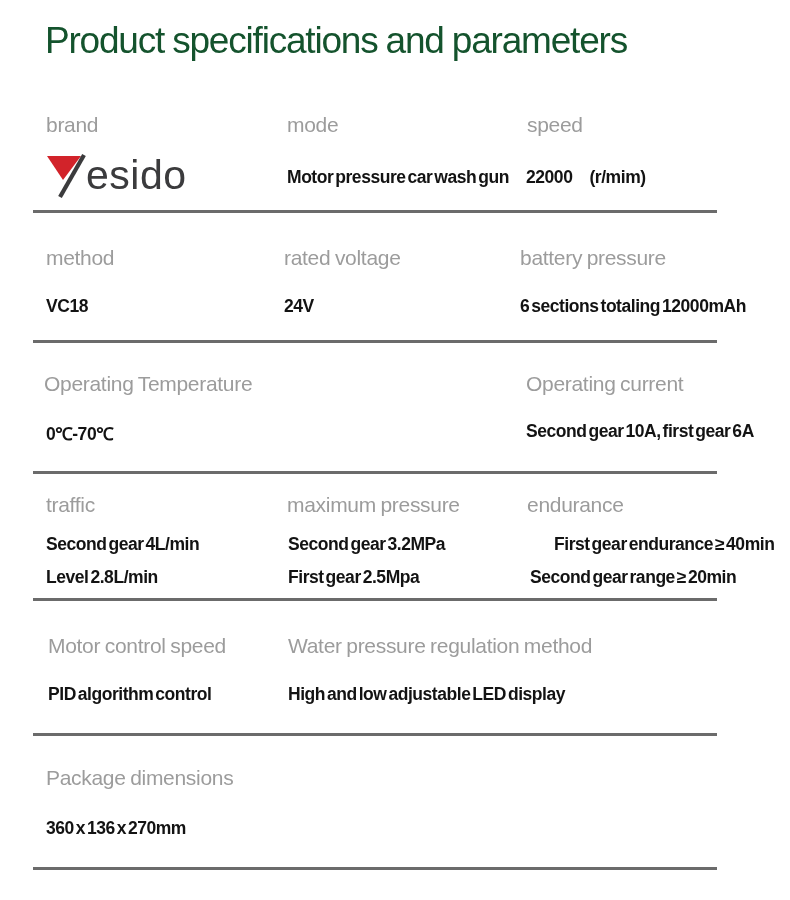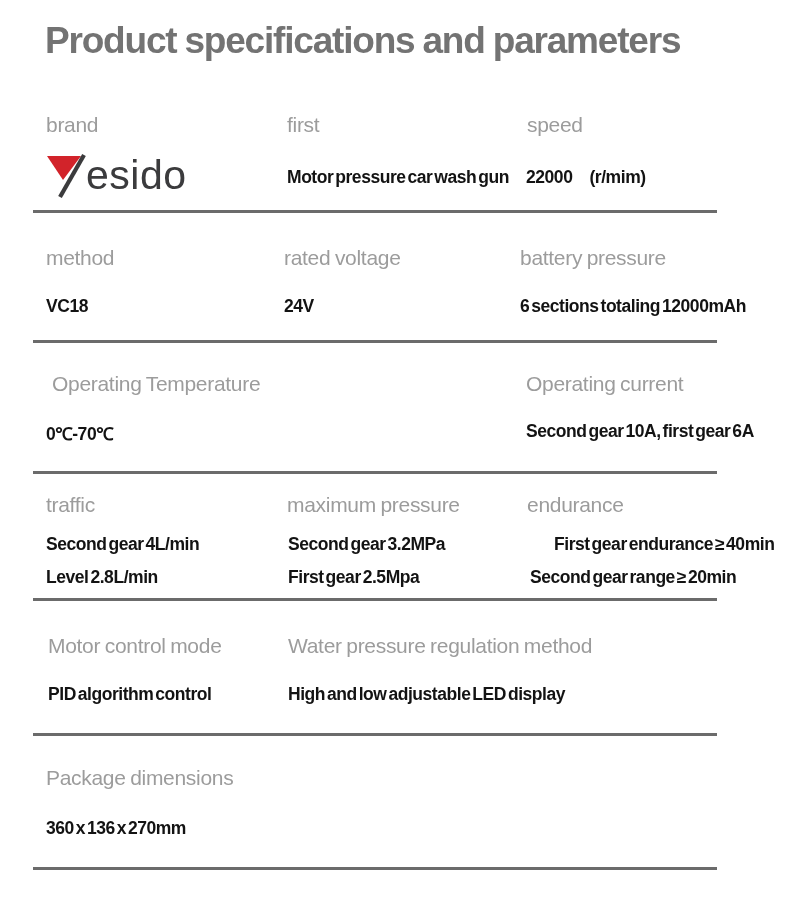--- a/index.html
+++ b/index.html
@@ -5,21 +5,21 @@
   html,body { margin:0; padding:0; background:#ffffff; }
   .page {
     position:relative;
     width:790px; height:900px;
     background:#ffffff;
     font-family:"Liberation Sans", sans-serif;
     overflow:hidden;
   }
   .title {
     position:absolute; left:45px; top:20px;
-    font-size:37px; font-weight:700; color:#737373;
+    font-size:37px; font-weight:400; color:#14532d;
     letter-spacing:-1.2px; word-spacing:-1px; white-space:nowrap;
   }
   .label {
     position:absolute;
     font-size:21px; font-weight:400; color:#9c9c9c;
     letter-spacing:-0.3px; word-spacing:-1px; white-space:nowrap;
   }
   .value {
     position:absolute;
     font-size:17.5px; font-weight:700; color:#131313;
@@ -37,21 +37,21 @@
 </style>
 </head>
 <body>
 
 <div class="page">
 
   <div class="title">Product specifications and parameters</div>
 
   <div>
     <span class="label" style="left:46px; top:113px;">brand</span>
-    <span class="label" style="left:287px; top:113px;">first</span>
+    <span class="label" style="left:287px; top:113px;">mode</span>
     <span class="label" style="left:527px; top:113px;">speed</span>
 
     <svg class="logo" width="150" height="50" viewBox="0 0 150 50">
       <polygon points="2,7 36,7 18,31" fill="#d2232a"></polygon>
       <path d="M39 6 L15 48" stroke-width="4.2" fill="none" stroke="#3b3b3d"></path>
       <text x="41" y="40" font-size="41" fill="#3b3b3d">esido</text>
     </svg>
 
     <span class="value" style="left:287px; top:167px;">Motor pressure car wash gun</span>
     <span class="value" style="left:526px; top:167px;">22000 (r/mim)</span>
@@ -63,21 +63,21 @@
     <span class="label" style="left:284px; top:246px;">rated voltage</span>
     <span class="label" style="left:520px; top:246px;">battery pressure</span>
 
     <span class="value" style="left:46px; top:296px;">VC18</span>
     <span class="value" style="left:284px; top:296px;">24V</span>
     <span class="value" style="left:520px; top:296px;">6 sections totaling 12000mAh</span>
   </div>
   <div class="divider" style="top:340px;"></div>
 
   <div>
-    <span class="label" style="left:52px; top:372px;">Operating Temperature</span>
+    <span class="label" style="left:44px; top:372px;">Operating Temperature</span>
     <span class="label" style="left:526px; top:372px;">Operating current</span>
 
     <span class="value" style="left:46px; top:421px;">0℃-70℃</span>
     <span class="value" style="left:526px; top:421px;">Second gear 10A, first gear 6A</span>
   </div>
   <div class="divider" style="top:471px;"></div>
 
   <div>
     <span class="label" style="left:46px; top:493px;">traffic</span>
     <span class="label" style="left:287px; top:493px;">maximum pressure</span>
@@ -87,21 +87,21 @@
     <span class="value" style="left:288px; top:534px;">Second gear 3.2MPa</span>
     <span class="value" style="left:530px; top:534px;margin-left:24px;">First gear endurance ≥ 40min</span>
 
     <span class="value" style="left:46px; top:567px;">Level 2.8L/min</span>
     <span class="value" style="left:288px; top:567px;">First gear 2.5Mpa</span>
     <span class="value" style="left:530px; top:567px;">Second gear range ≥ 20min</span>
   </div>
   <div class="divider" style="top:598px;"></div>
 
   <div>
-    <span class="label" style="left:48px; top:634px;">Motor control mode</span>
+    <span class="label" style="left:48px; top:634px;">Motor control speed</span>
     <span class="label" style="left:288px; top:634px;">Water pressure regulation method</span>
 
     <span class="value" style="left:48px; top:684px;">PID algorithm control</span>
     <span class="value" style="left:288px; top:684px;text-align:right;">High and low adjustable LED display</span>
   </div>
   <div class="divider" style="top:733px;"></div>
 
   <div>
     <span class="label" style="left:46px; top:766px;">Package dimensions</span>
     <span class="value" style="left:46px; top:818px;">360 x 136 x 270mm</span>

